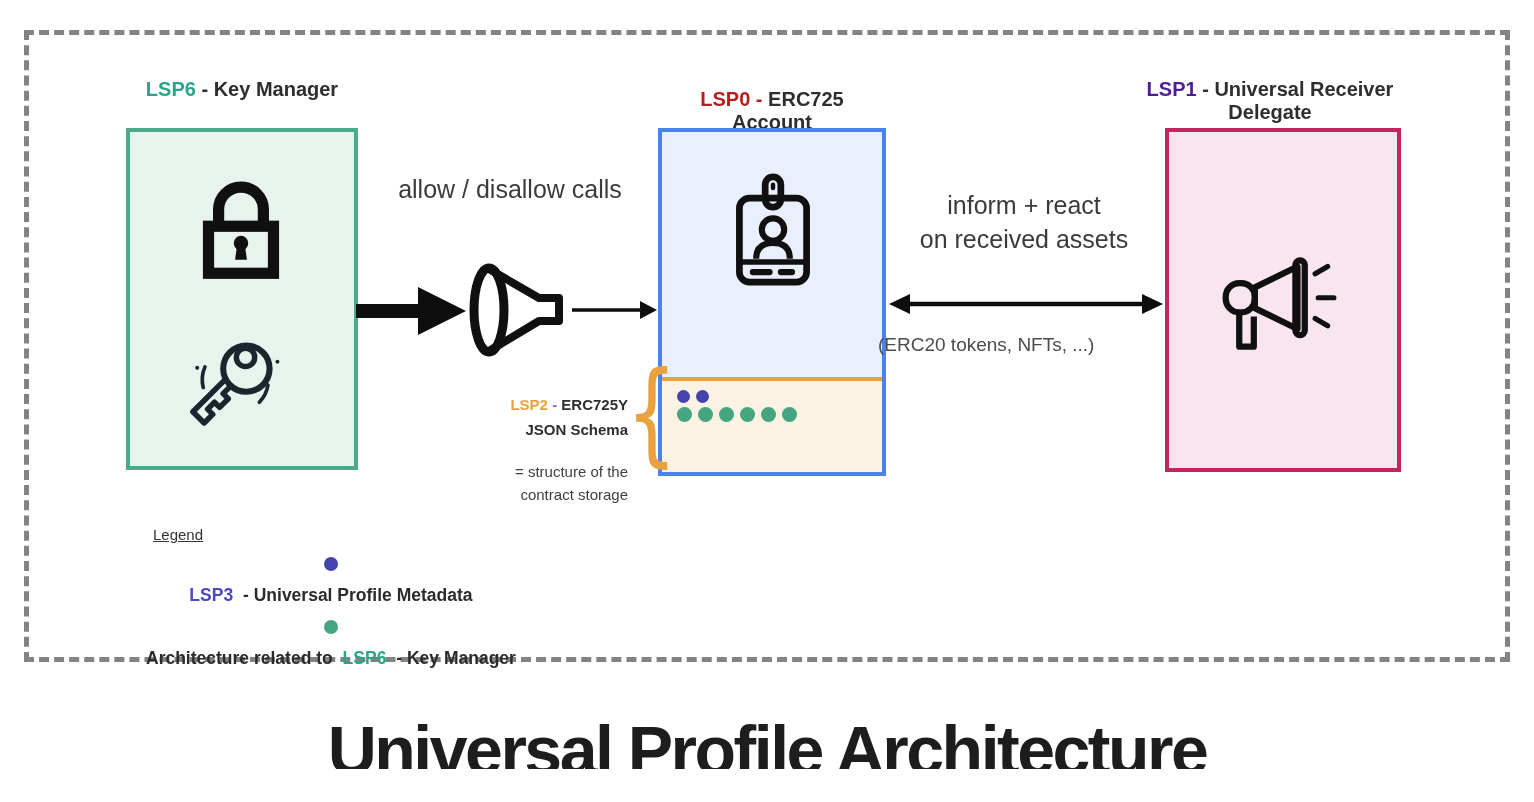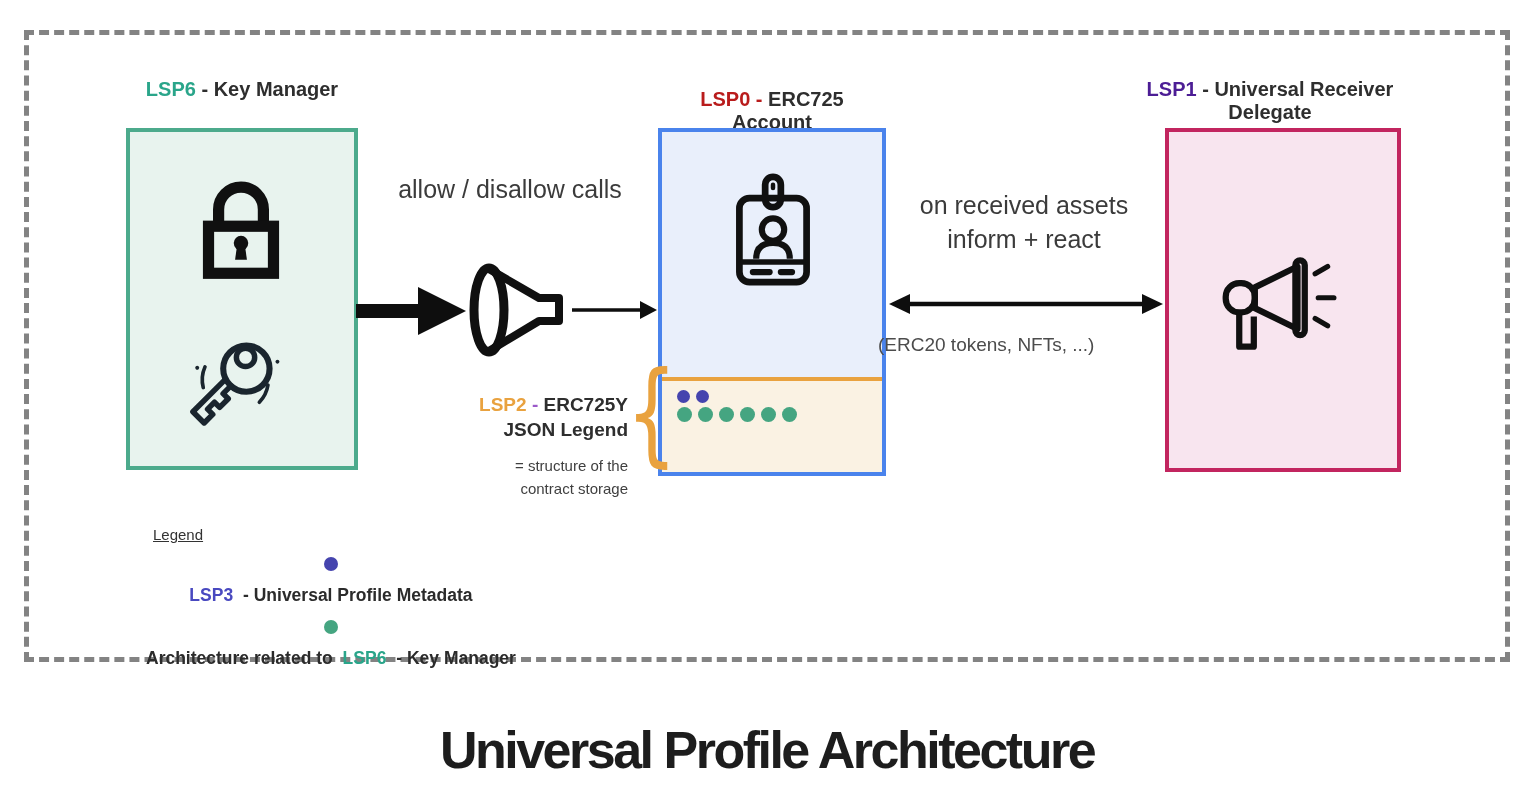--- a/index.html
+++ b/index.html
@@ -25,35 +25,35 @@
   .dot { border-radius:50%; display:inline-block; }
   .dot.sm { width:13px; height:13px; }
   .dot.md { width:15px; height:15px; }
 
   .flow-text { position:absolute; text-align:center; font-size:25px; line-height:34px; color:#3b3b3b; }
   .flow-note { position:absolute; text-align:left; font-size:19px; color:#4c4c4c; }
 
   .icon-abs { position:absolute; }
 
   .lsp2-block { position:absolute; left:448px; top:392px; width:180px; text-align:right; }
-  .lsp2-line { font-size:19px; font-weight:700; color:#2e2e2e; line-height:25px; }
-  .lsp2-note { margin-top:12px; font-size:15px; color:#3f3f3f; line-height:23px; font-weight:400; }
+  .lsp2-line { font-size:15px; font-weight:700; color:#2e2e2e; line-height:25px; }
+  .lsp2-note { margin-top:18px; font-size:15px; color:#3f3f3f; line-height:23px; font-weight:400; }
   .brace { position:absolute; left:626px; top:356px; font-family:"DejaVu Sans", sans-serif;
            font-size:112px; line-height:112px; font-weight:400; color:#e9a23f;
            transform:scaleX(0.72); transform-origin:left center; }
 
   .legend { position:absolute; left:146px; top:526px; }
   .legend-title { font-size:15px; color:#333; text-decoration:underline; margin-left:7px; }
   .legend-row { display:flex; align-items:center; gap:14px; margin-top:14px; font-size:17.5px; font-weight:700; color:#2b2b2b;flex-direction:column; }
   .legend-dot { width:14px; height:14px; border-radius:50%; flex:0 0 auto; }
   .legend-text span { margin-right:5px; }
   .legend-text span:last-child { margin-right:0; }
 
   .main-title { position:absolute; left:0; right:0; top:708px; text-align:center;
-                font-size:52px; font-weight:800; letter-spacing:-2.5px; color:#1d1d1d; line-height:84px; }
+                font-size:68px; font-weight:800; letter-spacing:-2.5px; color:#1d1d1d; line-height:84px; }
 
   svg { display:block; }
   .stroke-ic { stroke:#101010; fill:none; }
 </style>
 </head>
 <body>
 
 <div class="canvas">
 
   <div class="frame"></div>
@@ -128,31 +128,31 @@
         </div>
     </div>
   </div>
 
   <div class="lsp2-block">
     <div class="lsp2-line">
       <span class="tag" style="color: rgb(233, 162, 63);">LSP2</span>
       <span class="tag" style="color: rgb(155, 89, 201);">-</span>
       <span>ERC725Y</span>
     </div>
-    <div class="lsp2-line">JSON Legend</div>
+    <div class="lsp2-line">JSON Schema</div>
     <div class="lsp2-note">
       <div>= structure of the</div>
       <div>contract storage</div>
     </div>
   </div>
   <div class="brace">{</div>
 
   <div class="flow-text" style="left:878px; top:188px; width:292px;">
+    <div>inform + react</div>
     <div>on received assets</div>
-    <div>inform + react</div>
   </div>
   <svg class="icon-abs" style="left:888px; top:289px;" width="276" height="30" viewBox="0 0 276 30">
     <line x1="16" y1="15" x2="260" y2="15" stroke="#0e0e0e" stroke-width="4.5"></line>
     <polygon points="22,5 1,15 22,25" fill="#0e0e0e"></polygon>
     <polygon points="254,5 275,15 254,25" fill="#0e0e0e"></polygon>
   </svg>
   <div class="flow-note" style="left:878px; top:334px; width:292px;">(ERC20 tokens, NFTs, ...)</div>
 
   <div class="node-label" style="left:1120px; top:78px; width:300px;">
     <span class="tag" style="color: #4c1d95;">LSP1</span>

